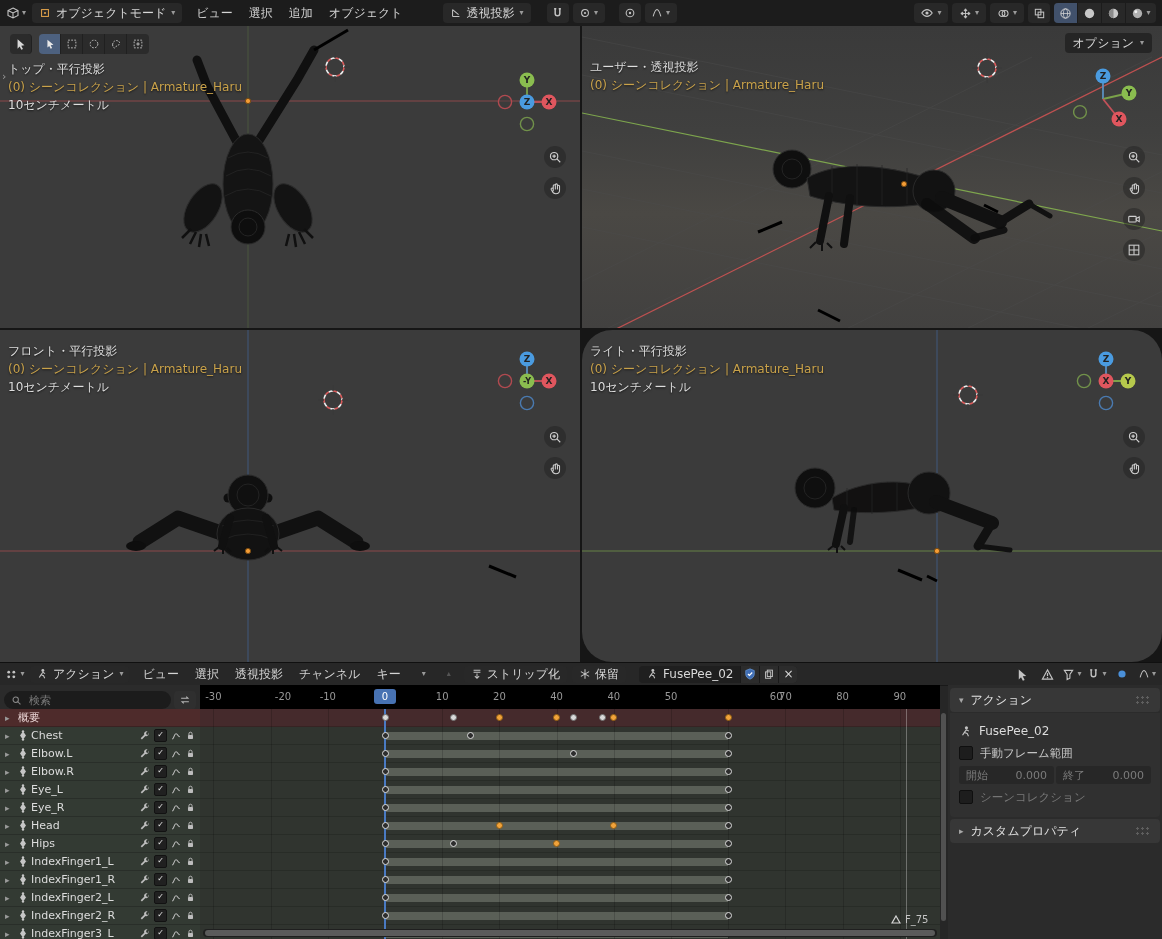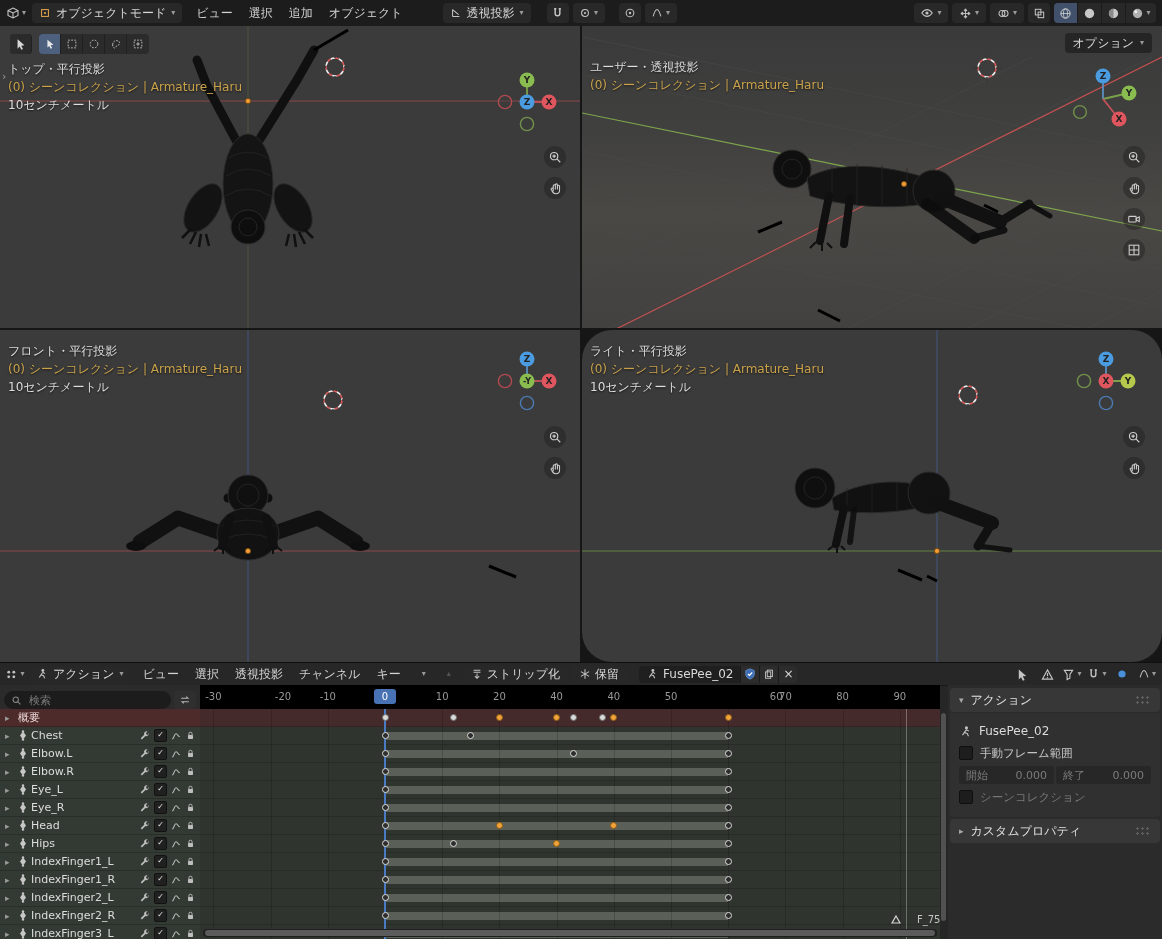--- a/index.html
+++ b/index.html
@@ -87,21 +87,21 @@
   .gridline{position:absolute;top:0;bottom:0;width:1px;background:rgba(0,0,0,.16);z-index:2;}
   .band{position:absolute;top:5px;height:8px;background:#5a5f57;z-index:1;}
   .key{position:absolute;width:7px;height:7px;border-radius:50%;top:5px;z-index:3;box-sizing:border-box;}
   .key.norm{background:#2d2d2d;border:1.5px solid #dcdcdc;}
   .key.sumkey{background:#d9d9d9;border:1px solid #6e6e6e;}
   .key.sel{background:#f1a33b;border:1px solid #8d5c13;}
   .playhead{position:absolute;top:24px;bottom:0;width:2px;background:#4a7ac2;z-index:2;}
   .cf-badge{position:absolute;top:4px;height:15px;min-width:14px;padding:0 4px;border-radius:3px;background:#4772b3;
             color:#fff;font-size:10px;display:flex;align-items:center;justify-content:center;transform:translateX(-50%);z-index:5;}
   .end-line{position:absolute;top:24px;bottom:0;width:1px;background:rgba(230,230,230,.35);z-index:2;}
-  .marker{position:absolute;left:691px;bottom:14px;display:flex;align-items:center;gap:16px;color:#c4c4c4;font-size:10px;z-index:4;}
+  .marker{position:absolute;left:691px;bottom:14px;display:flex;align-items:center;gap:4px;color:#c4c4c4;font-size:10px;z-index:4;}
   .hscroll-track{position:absolute;left:3px;right:3px;bottom:2px;height:8px;background:#1f1f1f;border-radius:4px;z-index:6;}
   .hscroll-bar{position:absolute;left:2px;right:2px;top:1px;bottom:1px;background:#5b5b5b;border-radius:3px;}
   .vscroll{position:absolute;left:941px;width:5px;top:28px;bottom:18px;background:#515151;border-radius:2.5px;}
 
   .ds-sidebar{position:absolute;left:948px;right:0;top:0;bottom:0;background:#2b2b2b;padding-top:2px;}
   .panel{margin:1px 2px 2px 2px;}
   .panel-h{height:24px;background:#373737;border-radius:4px;display:flex;align-items:center;gap:7px;padding:0 9px;color:#e2e2e2;}
   .chev-d{color:#a8a8a8;font-size:9px;}
   .grip{margin-left:auto;width:16px;height:10px;
         background-image:radial-gradient(#5e5e5e 1px,transparent 1.3px);background-size:5px 5px;}

